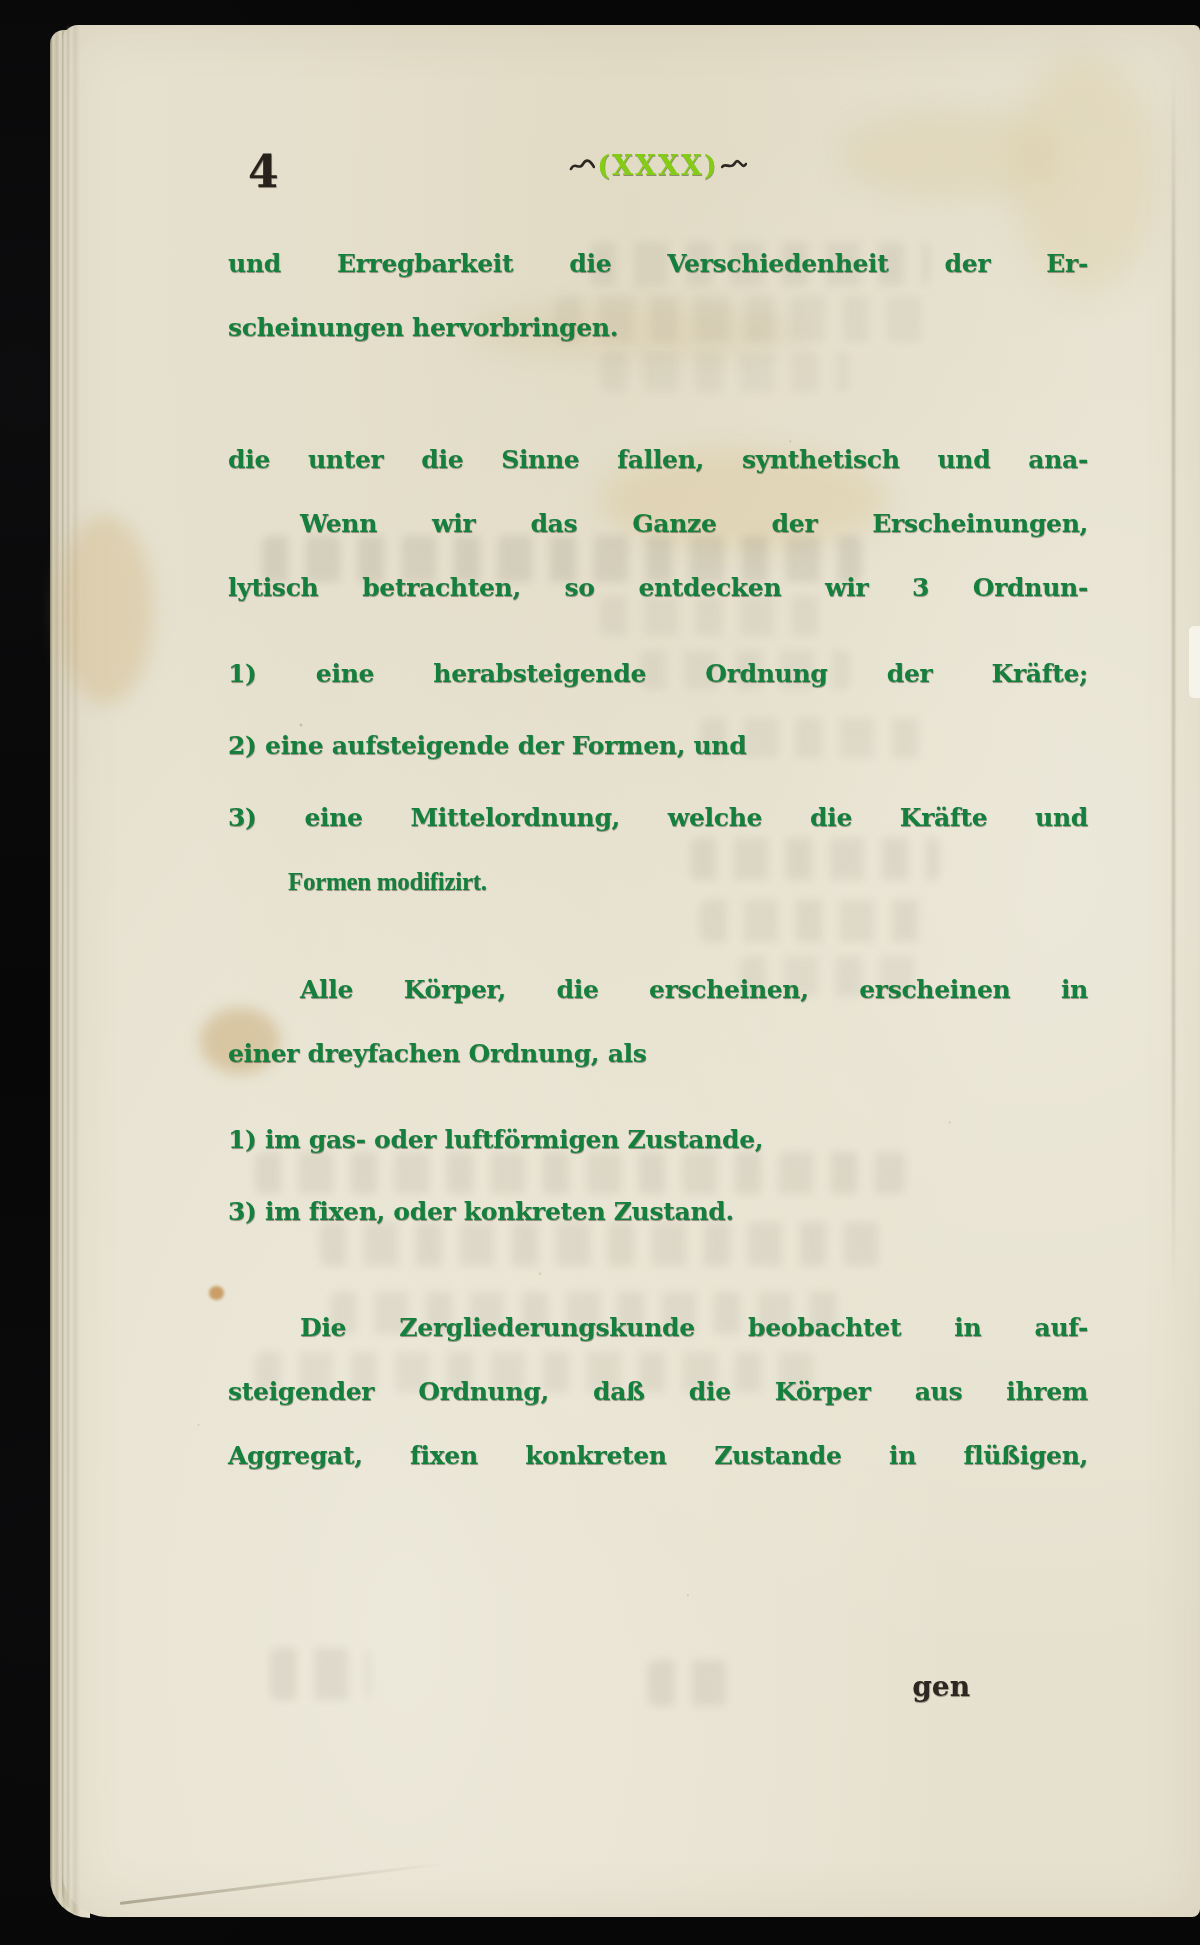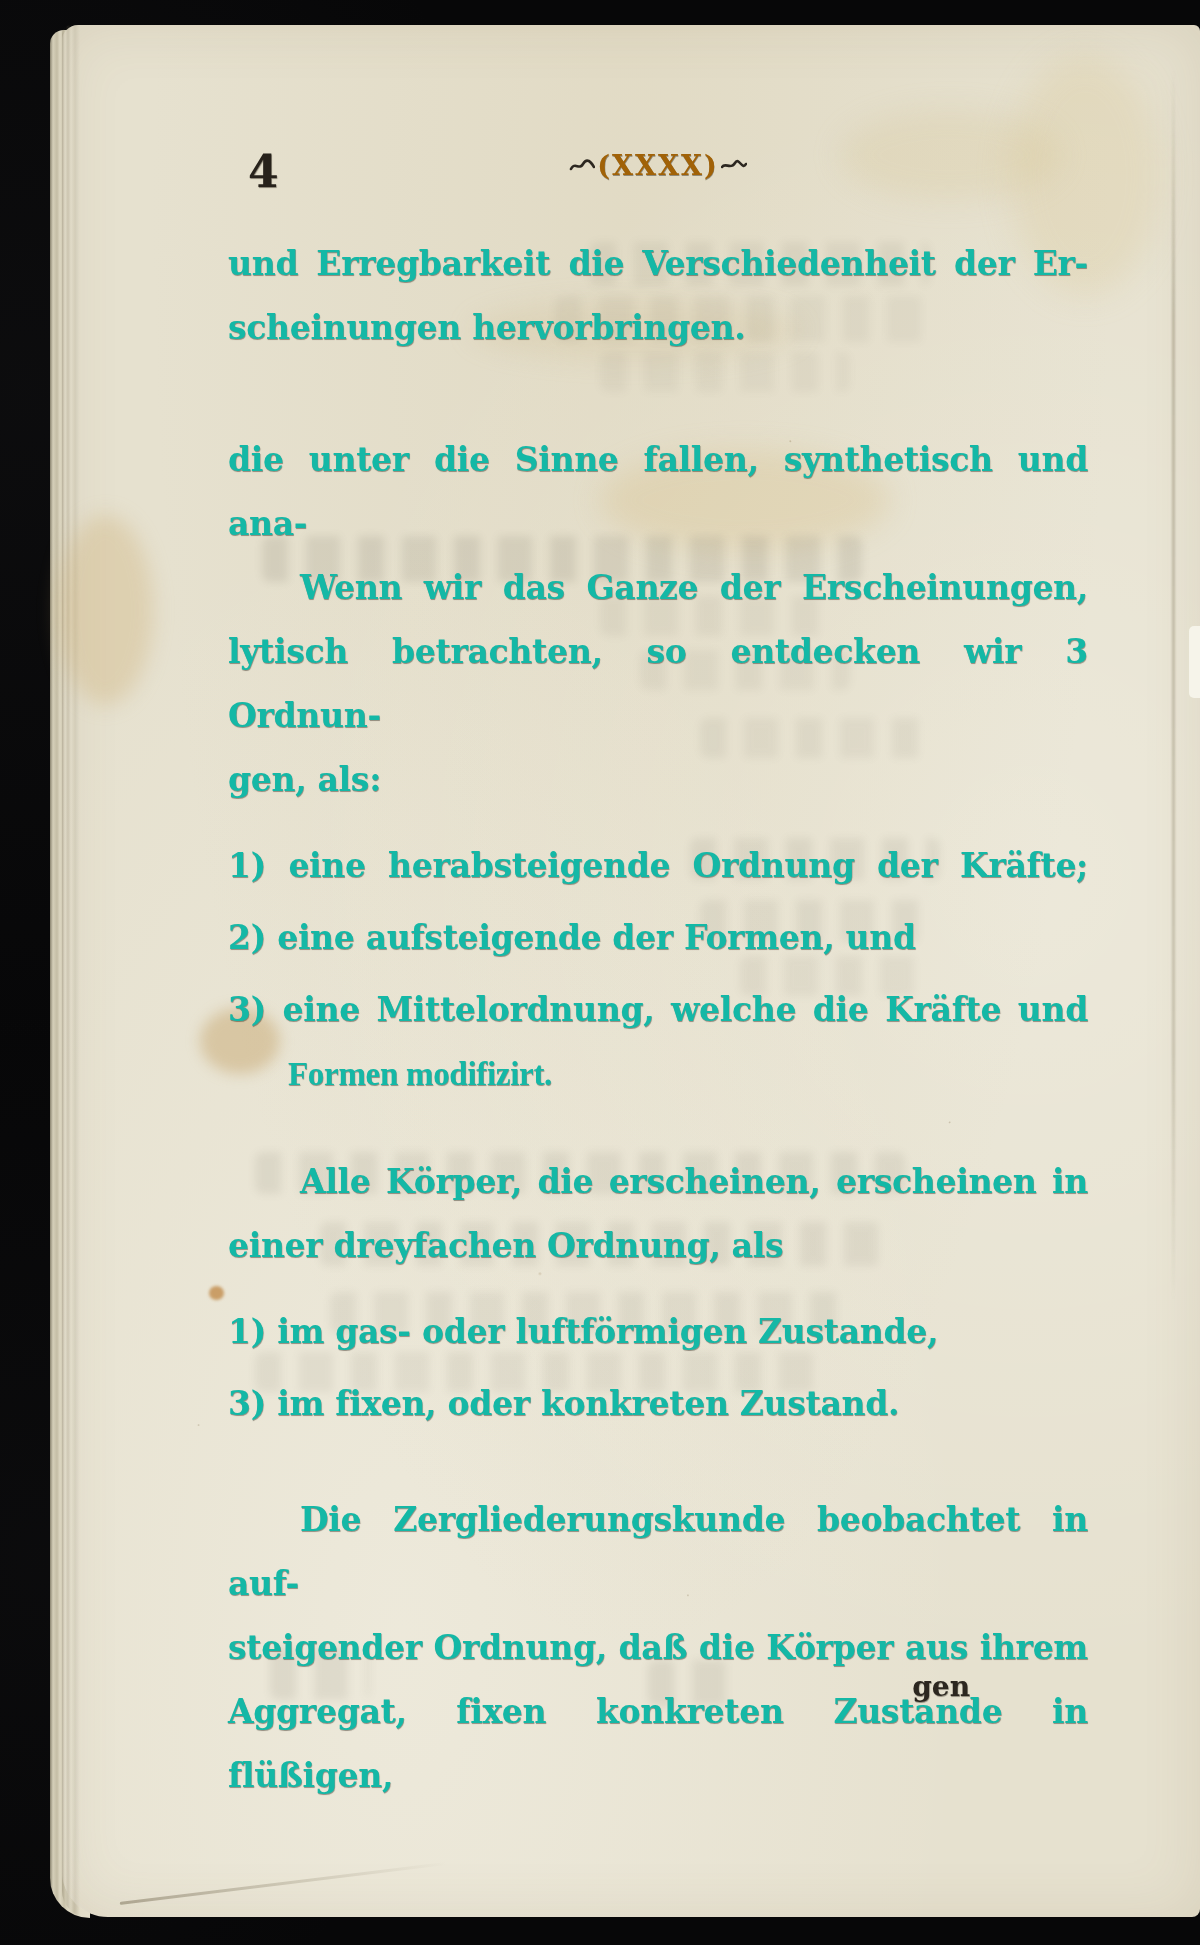--- a/index.html
+++ b/index.html
@@ -86,41 +86,41 @@
     position:absolute;pointer-events:none;border-radius:8px;
     background:repeating-linear-gradient(90deg,
       rgba(85,80,65,.55) 0 26px, transparent 26px 44px,
       rgba(85,80,65,.5) 44px 78px, transparent 78px 96px);
     filter:blur(4px);opacity:.14;
   }
 
   
   .textcol{
     position:absolute;left:228px;top:232px;width:860px;
-    color:#14b8a6;font-weight:bold;font-size:33px;letter-spacing:-.3px;
+    color:#15803d;font-weight:bold;font-size:25px;letter-spacing:-.3px;
     text-shadow:.5px .7px .7px rgba(45,38,26,.45);
   }
   .line{line-height:64px;white-space:nowrap;}
   .jline{line-height:64px;text-align:justify;text-align-last:justify;white-space:normal;}
   .indent{text-indent:72px;}
   .hang{padding-left:60px;font-family:Liberation Serif, serif;}
   .gap-lg{margin-top:68px;}
   .gap-md{margin-top:44px;}
   .gap-sm{margin-top:22px;}
   .gap-xl{margin-top:52px;}
   .li{margin-bottom:8px;}
 
   .page-number{
     position:absolute;left:248px;top:146px;
     color:#27221b;font-weight:bold;font-size:44px;
     text-shadow:.5px .8px .8px rgba(45,38,26,.5);
   }
   .ornament{
     position:absolute;left:228px;top:150px;width:860px;text-align:center;
-    color:#a16207;font-weight:bold;font-size:27px;letter-spacing:2px;
+    color:#84cc16;font-weight:bold;font-size:27px;letter-spacing:2px;
     text-shadow:.4px .6px .6px rgba(45,38,26,.45);
   }
   .ornament svg{vertical-align:middle;margin:0 2px 4px 2px;}
   .catchword{
     position:absolute;left:228px;top:1662px;width:860px;
     text-align:right;padding-right:118px;box-sizing:border-box;
     color:#2c2720;font-weight:bold;font-size:28px;line-height:50px;
     text-shadow:.5px .7px .7px rgba(45,38,26,.45);
   }
 </style>
@@ -176,21 +176,20 @@
 
     <div>
       <div class="jline">und Erregbarkeit die Verschiedenheit der Er-</div>
       <div class="line">scheinungen hervorbringen.</div>
     </div>
 
     <div class="gap-lg">
       <div class="jline">die unter die Sinne fallen, synthetisch und ana-</div>
       <div class="jline indent">Wenn wir das Ganze der Erscheinungen,</div>
       <div class="jline">lytisch betrachten, so entdecken wir 3 Ordnun-</div>
-      <div class="line">gen, als:</div>
     </div>
 
     <div class="gap-sm">
       <div class="li">
         <div class="jline"><span>1)</span> <span>eine herabsteigende Ordnung der Kräfte;</span></div>
       </div>
       <div class="li">
         <div class="line"><span>2)</span> <span>eine aufsteigende der Formen, und</span></div>
       </div>
       <div class="li">

